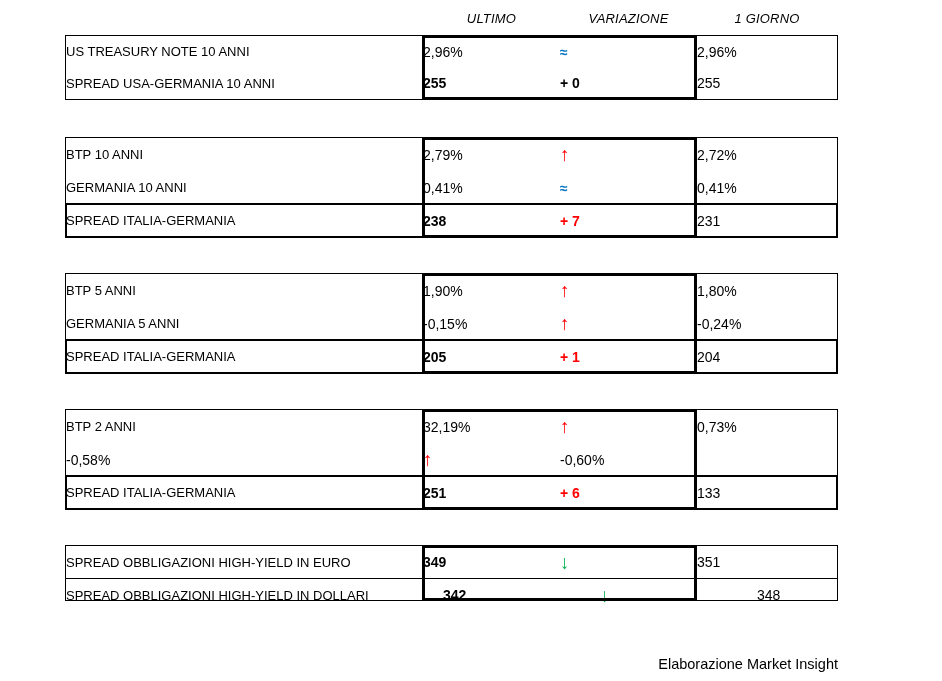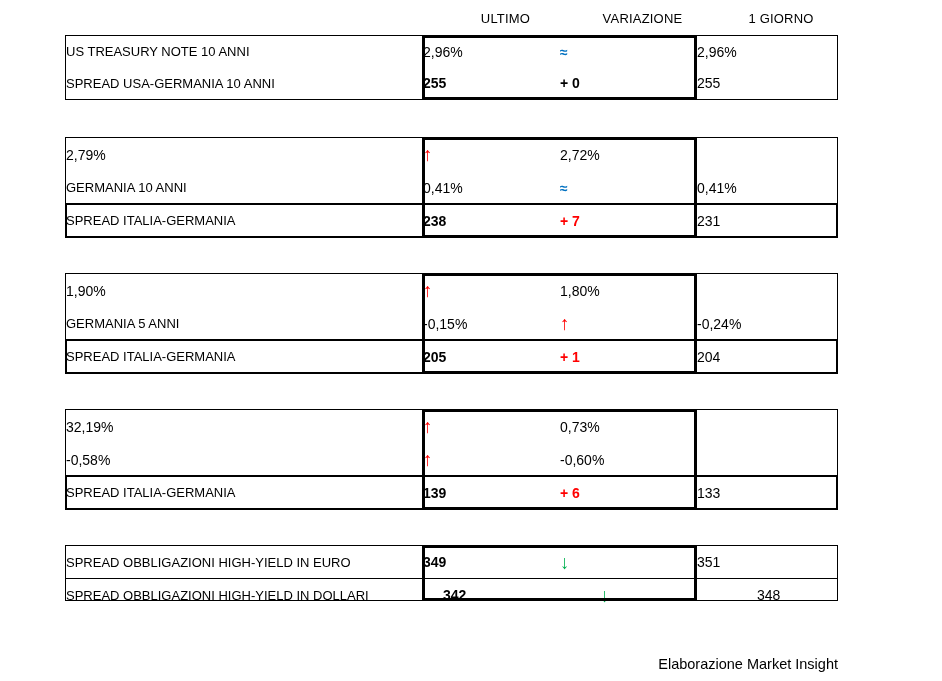--- a/index.html
+++ b/index.html
@@ -2,22 +2,22 @@
 <html><head>
 <meta charset="utf-8">
 <style>
   html,body{margin:0;padding:0;background:#ffffff;}
   #canvas{
     position:relative;width:942px;height:681px;background:#ffffff;overflow:hidden;
     font-family:"Liberation Sans","DejaVu Sans",sans-serif;color:#000;
   }
   
   .header{
-    position:absolute;left:80px;top:6px;width:771px;height:24px;
-    display:grid;grid-template-columns:357px 137px 137px 140px;align-items:center;
+    position:absolute;left:66px;top:6px;width:771px;height:24px;
+    display:grid;grid-template-columns:357px 137px 137px 140px;align-items:center;font-style:italic;
   }
   .hcell{text-align:center;font-size:13px;letter-spacing:.2px;}
   
   .block{
     position:absolute;left:65px;width:773px;box-sizing:border-box;
     border:1px solid #000;background:#fff;
   }
   .block:nth-of-type(1){top:35px;height:65px;}
   .block:nth-of-type(2){top:137px;height:101px;}
   .block:nth-of-type(3){top:273px;height:101px;}
@@ -77,20 +77,21 @@
         <div class="row">
           <div class="cell c-label">SPREAD USA-GERMANIA 10 ANNI</div>
           <div class="cell c-ultimo bold">255</div>
           <div class="cell c-var var-delta-black">+ 0</div>
           <div class="cell c-giorno">255</div>
         </div>
         <div class="mid-box"></div>
       </div>
       <div class="block rows3">
         <div class="row">
+          <div class="cell c-label">BTP 10 ANNI</div>
           <div class="cell c-ultimo">2,79%</div>
           <div class="cell c-var var-up">↑</div>
           <div class="cell c-giorno">2,72%</div>
         </div>
         <div class="row">
           <div class="cell c-label">GERMANIA 10 ANNI</div>
           <div class="cell c-ultimo">0,41%</div>
           <div class="cell c-var var-approx">≈</div>
           <div class="cell c-giorno">0,41%</div>
         </div>
@@ -98,20 +99,21 @@
           <div class="cell c-label">SPREAD ITALIA-GERMANIA</div>
           <div class="cell c-ultimo bold">238</div>
           <div class="cell c-var var-delta-red">+ 7</div>
           <div class="cell c-giorno">231</div>
         </div>
         <div class="spread-box"></div>
         <div class="mid-box"></div>
       </div>
       <div class="block rows3">
         <div class="row">
+          <div class="cell c-label">BTP 5 ANNI</div>
           <div class="cell c-ultimo">1,90%</div>
           <div class="cell c-var var-up">↑</div>
           <div class="cell c-giorno">1,80%</div>
         </div>
         <div class="row">
           <div class="cell c-label">GERMANIA 5 ANNI</div>
           <div class="cell c-ultimo">-0,15%</div>
           <div class="cell c-var var-up">↑</div>
           <div class="cell c-giorno">-0,24%</div>
         </div>
@@ -119,32 +121,33 @@
           <div class="cell c-label">SPREAD ITALIA-GERMANIA</div>
           <div class="cell c-ultimo bold">205</div>
           <div class="cell c-var var-delta-red">+ 1</div>
           <div class="cell c-giorno">204</div>
         </div>
         <div class="spread-box"></div>
         <div class="mid-box"></div>
       </div>
       <div class="block rows3">
         <div class="row">
+          <div class="cell c-label">BTP 2 ANNI</div>
           <div class="cell c-ultimo">32,19%</div>
           <div class="cell c-var var-up">↑</div>
           <div class="cell c-giorno">0,73%</div>
         </div>
         <div class="row">
           <div class="cell c-ultimo">-0,58%</div>
           <div class="cell c-var var-up">↑</div>
           <div class="cell c-giorno">-0,60%</div>
         </div>
         <div class="row emphasized">
           <div class="cell c-label">SPREAD ITALIA-GERMANIA</div>
-          <div class="cell c-ultimo bold">139</div>
+          <div class="cell c-ultimo bold">251</div>
           <div class="cell c-var var-delta-red">+ 6</div>
           <div class="cell c-giorno">133</div>
         </div>
         <div class="spread-box"></div>
         <div class="mid-box"></div>
       </div>
       <div class="block rows2 divided">
         <div class="row">
           <div class="cell c-label">SPREAD OBBLIGAZIONI HIGH-YIELD IN EURO</div>
           <div class="cell c-ultimo bold">349</div>

